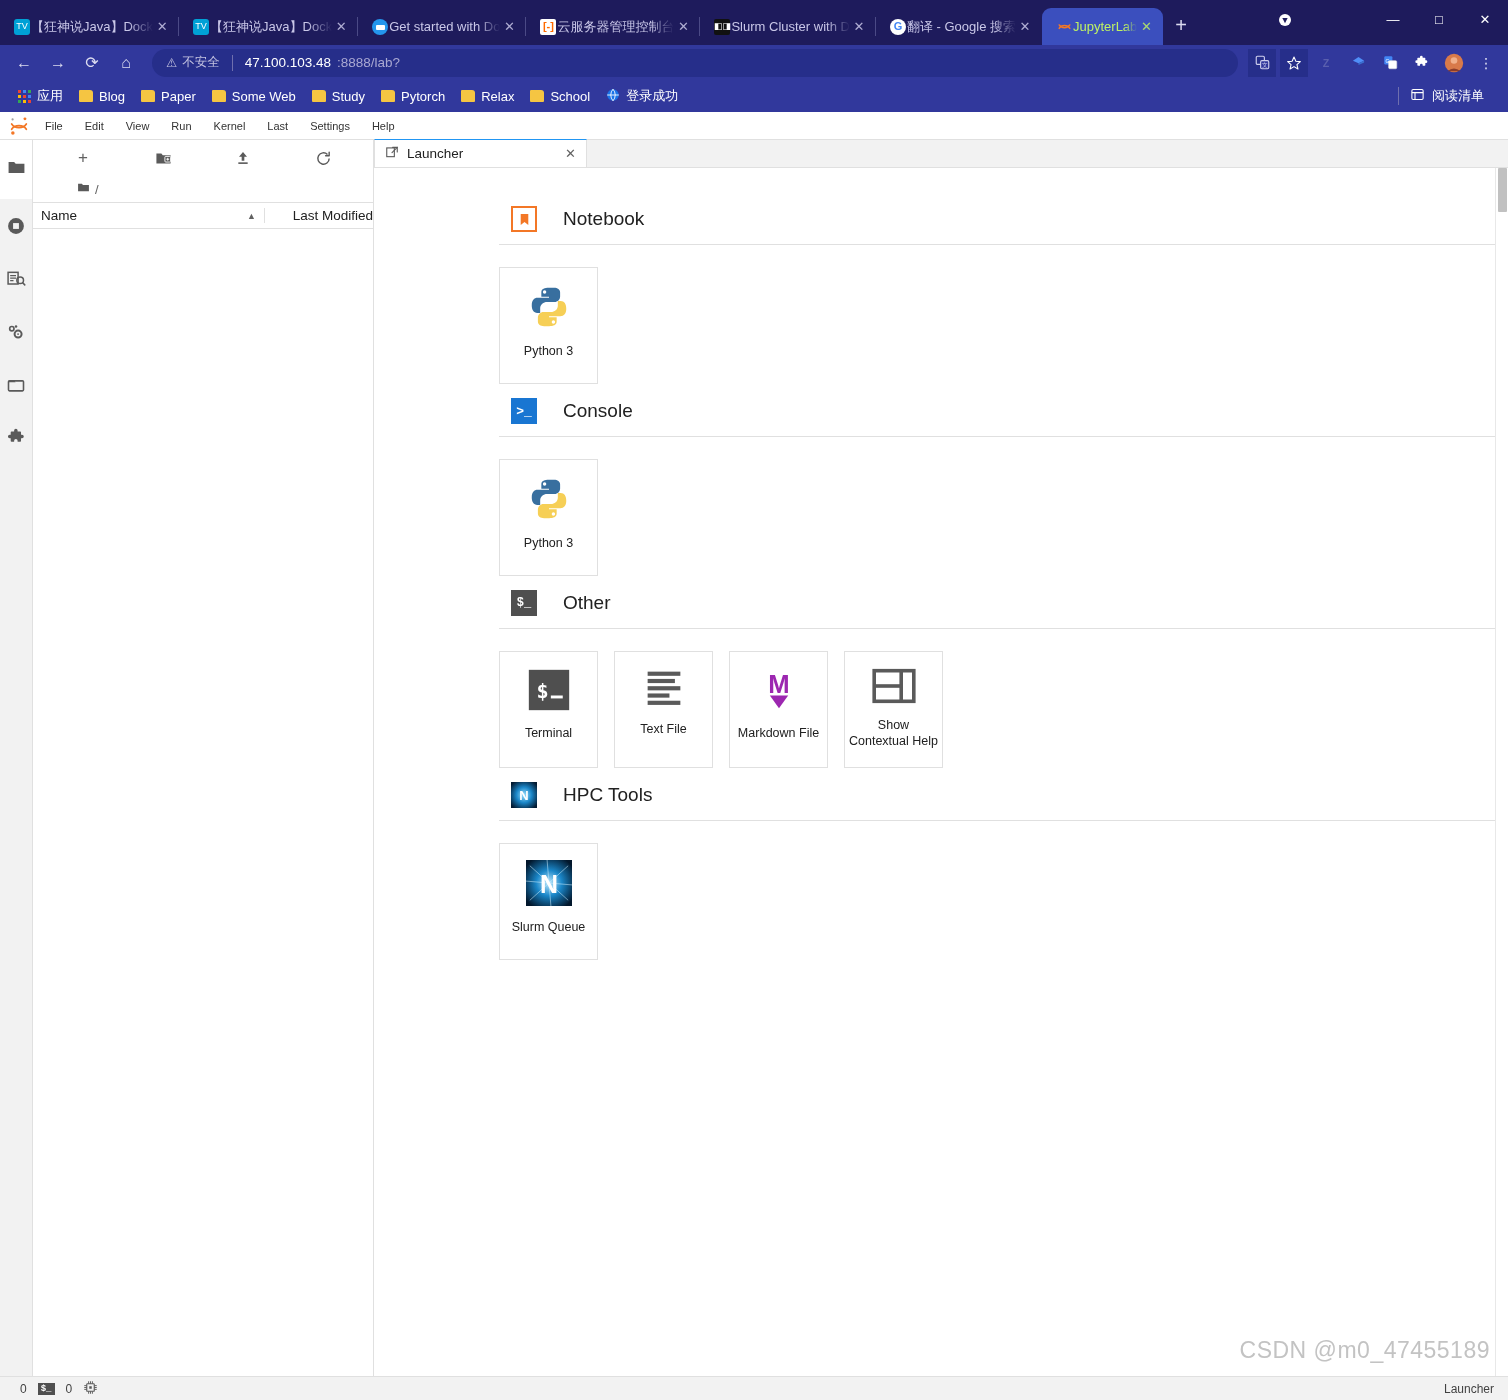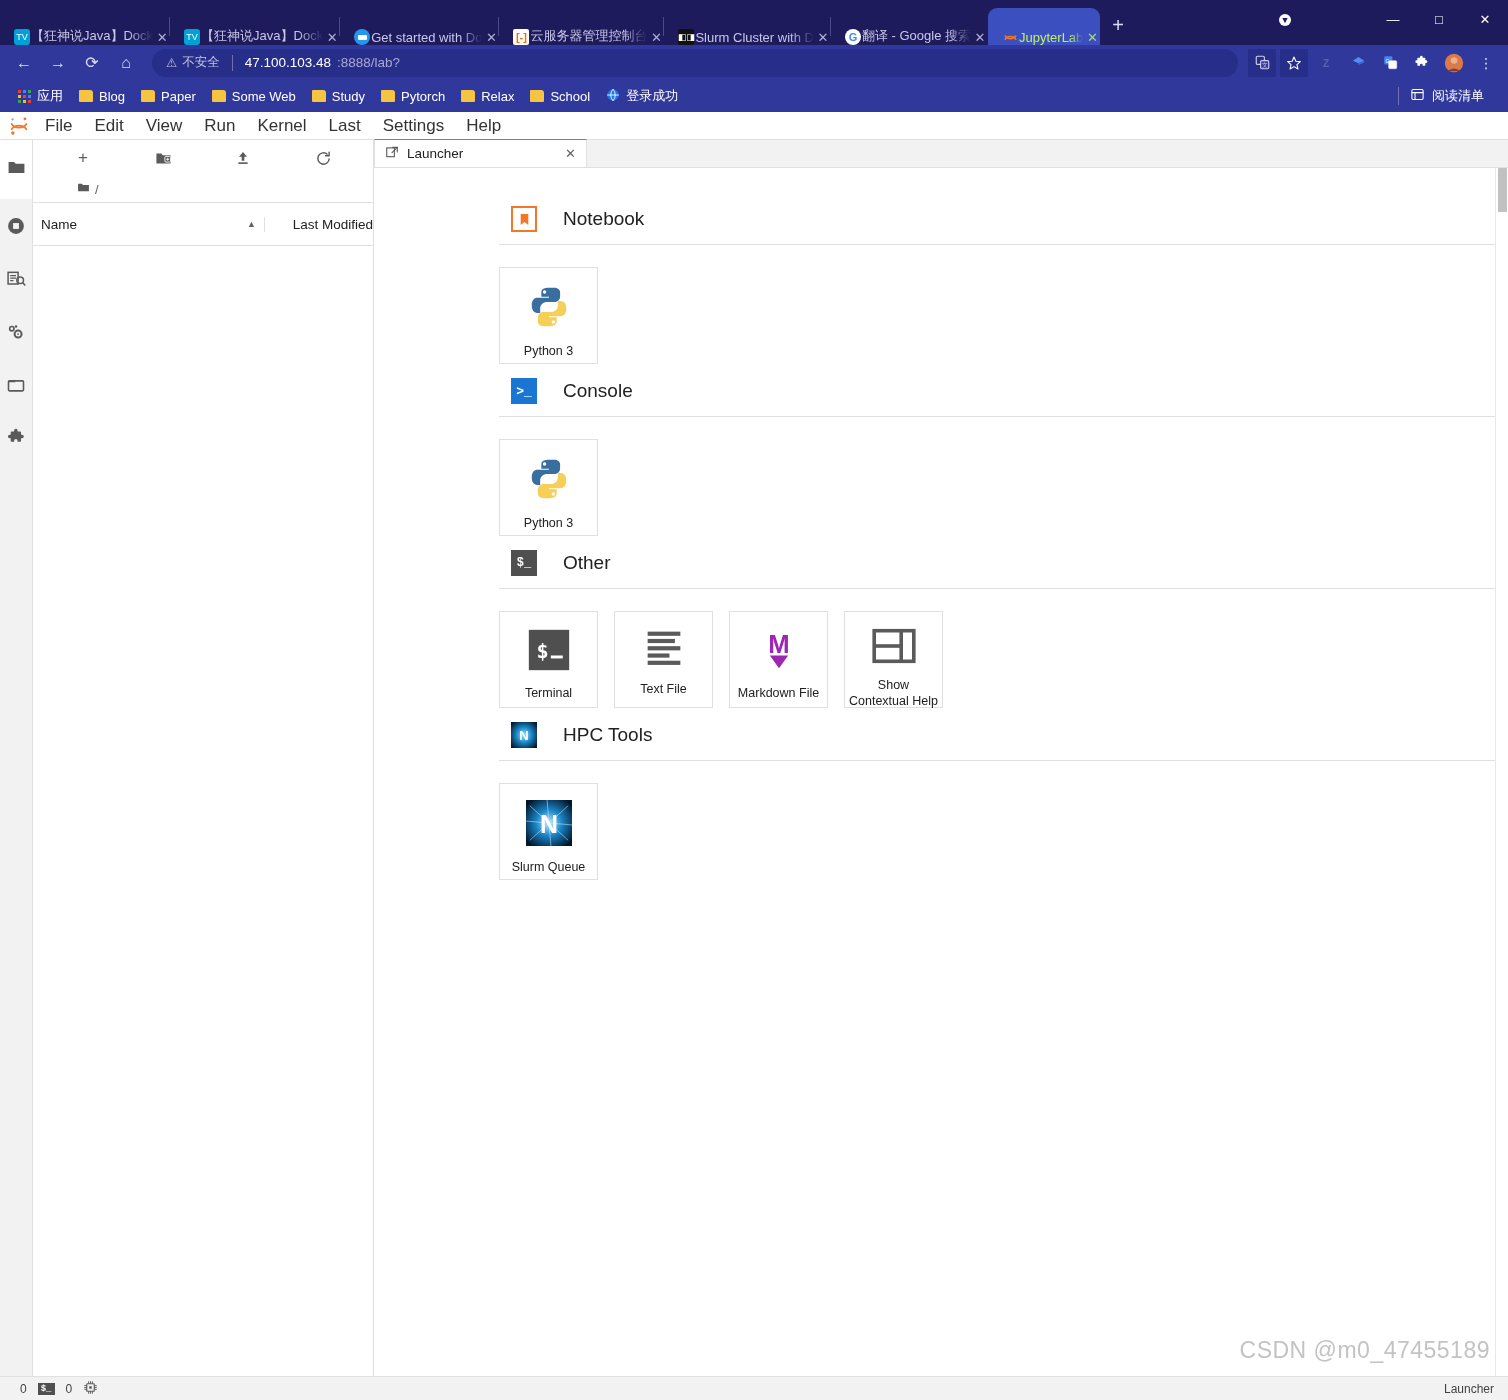--- a/index.html
+++ b/index.html
@@ -12,22 +12,22 @@
 
   
   .browser { width: 1508px; height: 1400px; display: flex; flex-direction: column; }
 
   .titlebar {
     height: 45px; background: #1e1b5c; position: relative;
     display: flex; align-items: flex-end;
   }
   .tabstrip { display: flex; align-items: flex-end; height: 45px; flex: 1; }
   .tab {
-    height: 37px; display: flex; align-items: flex-end; gap: 1px;
-    padding: 0 0 0 14px; color: #c9c7e8; font-size: 13px;
+    height: 37px; display: flex; align-items: center; gap: 1px;
+    padding: 0 9px 0 14px; color: #c9c7e8; font-size: 13px;
     position: relative; max-width: 185px; min-width: 100px;
   }
   .tab .tlabel {
     white-space: nowrap; overflow: hidden; flex: 1;
     -webkit-mask-image: linear-gradient(to right, #000 80%, transparent 100%);
     mask-image: linear-gradient(to right, #000 80%, transparent 100%);
   }
   .tab.active {
     background: #3b4fbe; color: #bef264;
     border-radius: 9px 9px 0 0; max-width: 200px;
@@ -93,37 +93,37 @@
   .readlist { position: absolute; right: 24px; display: flex; align-items: center; gap: 7px; color: #fff; font-size: 13px; }
   .readlist .rsep { width: 1px; height: 18px; background: #6f6fae; margin-right: 4px; }
 
   
   .jlab { flex: 1; display: flex; flex-direction: column; background: #fff; min-height: 0; }
   .jmenubar {
     height: 28px; background: #fff; border-bottom: 1px solid #e0e0e0;
     display: flex; align-items: center; padding-left: 4px; gap: 0px;
   }
   .jlogo { width: 30px; height: 28px; display:flex; align-items:center; justify-content:center; }
-  .jmenu { padding: 4px 11px; font-size: 17px; color: #333; }
+  .jmenu { padding: 4px 11px; font-size: 11px; color: #333; }
 
   .jbody { flex: 1; display: flex; min-height: 0; }
 
   .activitybar {
     width: 33px; background: #f2f2f2; border-right: 1px solid #e0e0e0;
     display: flex; flex-direction: column; align-items: center; padding-top: 0px;
   }
   .abtop { height: 59px; width: 100%; background: #fff; display: flex; align-items: center; justify-content: center; }
   .abicon { width: 33px; height: 53px; display:flex; align-items:center; justify-content:center; color:#616161; }
 
   .filebrowser { width: 341px; background: #fff; border-right: 1px solid #e0e0e0; display: flex; flex-direction: column; }
   .fbtoolbar { height: 36px; display: flex; align-items: center; padding: 0 10px; }
   .fbbtn { flex: 1; display: flex; align-items: center; justify-content: center; color: #616161; font-size: 17px; }
   .breadcrumb { height: 26px; display: flex; align-items: center; gap: 5px; padding-left: 44px; font-size: 13px; color: #616161; }
   .fbheader {
-    height: 44px; display: flex; align-items: center; border-top: 1px solid #e0e0e0;
+    height: 27px; display: flex; align-items: center; border-top: 1px solid #e0e0e0;
     border-bottom: 1px solid #e0e0e0; font-size: 13.5px; color: #212121; padding-left: 8px;
   }
   .fbh-name { flex: 1; display: flex; align-items: center; justify-content: space-between; padding-right: 8px; border-right: 1px solid #e0e0e0; }
   .fbh-mod { width: 108px; text-align: right; }
   .fblist { flex: 1; }
 
   .mainarea { flex: 1; display: flex; flex-direction: column; background: #fff; min-width: 0; position: relative; }
   .tabbar { height: 28px; background: #f2f2f2; border-bottom: 1px solid #e0e0e0; display: flex; align-items: flex-end; }
   .jtab {
     height: 28px; min-width: 213px; background: #fff; border: 1px solid #e0e0e0; border-bottom: none;
@@ -133,21 +133,21 @@
   .jtab .jt-label { flex: 1; }
   .jtab .jt-close { color: #616161; font-size: 13px; }
 
   .launcher { flex: 1; overflow: hidden; padding: 38px 0 0 125px; position: relative; }
   .lsection { margin-bottom: 6px; }
   .lhead { display: flex; align-items: center; gap: 26px; padding-bottom: 12px; padding-left: 12px; }
   .lhead .ltitle { font-size: 19px; color: #212121; font-weight: 400; }
   .lrule { height: 1px; background: #e0e0e0; width: 1260px; margin-left: 0px; }
   .lcards { display: flex; gap: 16px; padding-top: 22px; padding-bottom: 8px; }
   .lcard {
-    width: 99px; height: 97px; border: 1px solid #e0e0e0; background: #fff;
+    width: 99px; height: 117px; border: 1px solid #e0e0e0; background: #fff;
     display: flex; flex-direction: column; align-items: center; justify-content: flex-start;
     padding-top: 16px; gap: 10px;
   }
   .lcard .cname { font-size: 12.5px; color: #212121; text-align: center; line-height: 1.25; padding: 0 4px; }
 
   
   .sec-ic { width: 26px; height: 26px; display: flex; align-items: center; justify-content: center; flex: 0 0 26px; }
   .ic-notebook { border: 2.5px solid #f37726; background: #fff; }
   .ic-console { background: #1976d2; color: #fff; font-size: 13px; font-weight: bold; font-family: "Liberation Mono", monospace; }
   .ic-other { background: #4f4f4f; color: #fff; font-size: 12px; font-weight: bold; font-family: "Liberation Mono", monospace; }

